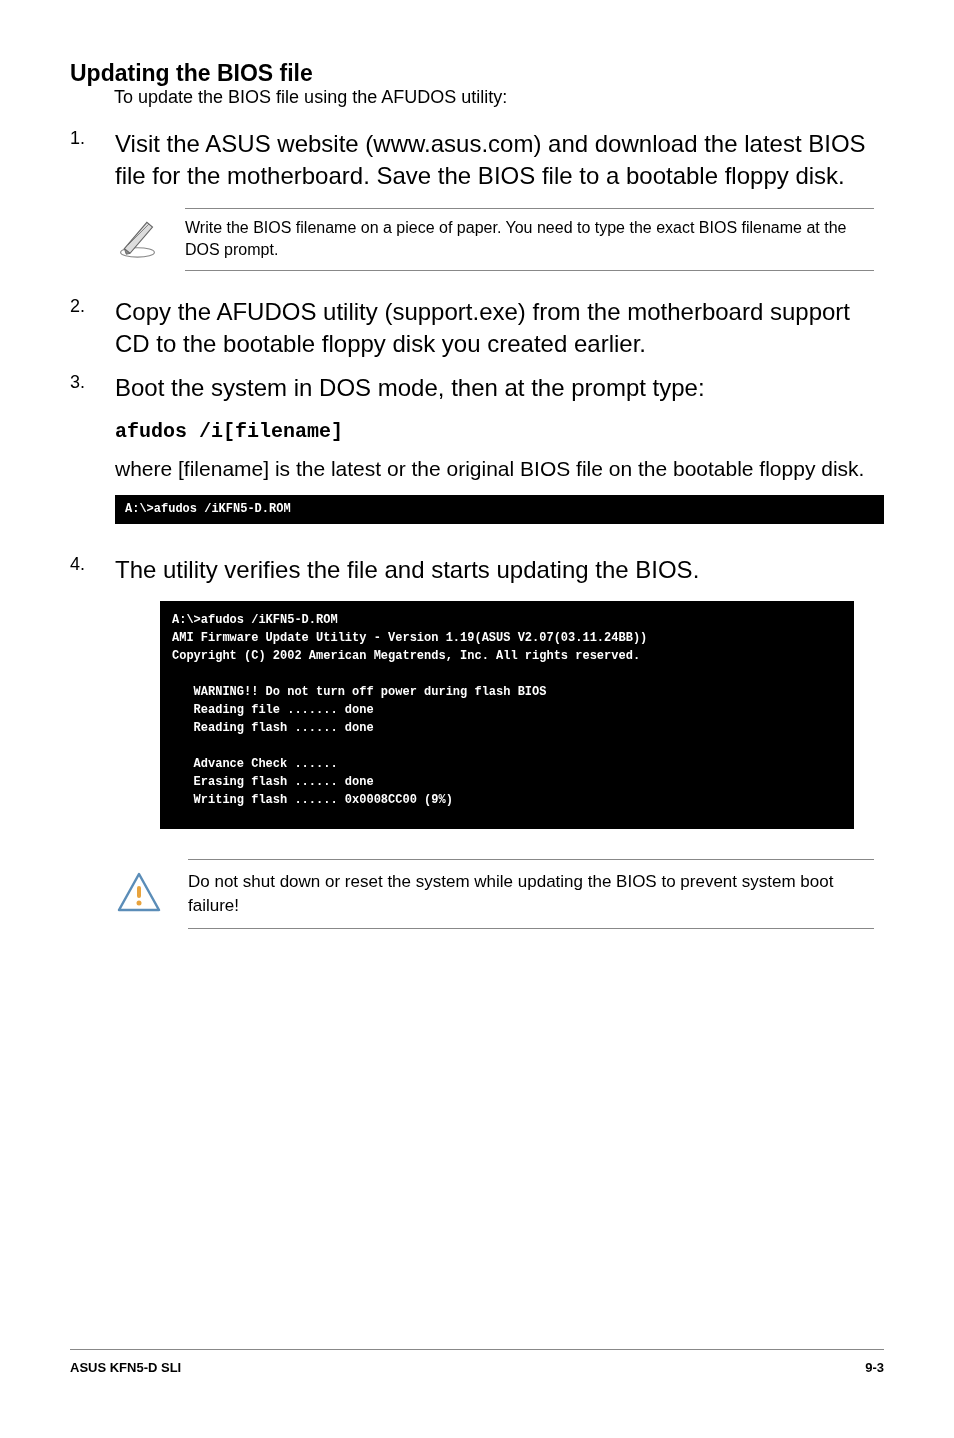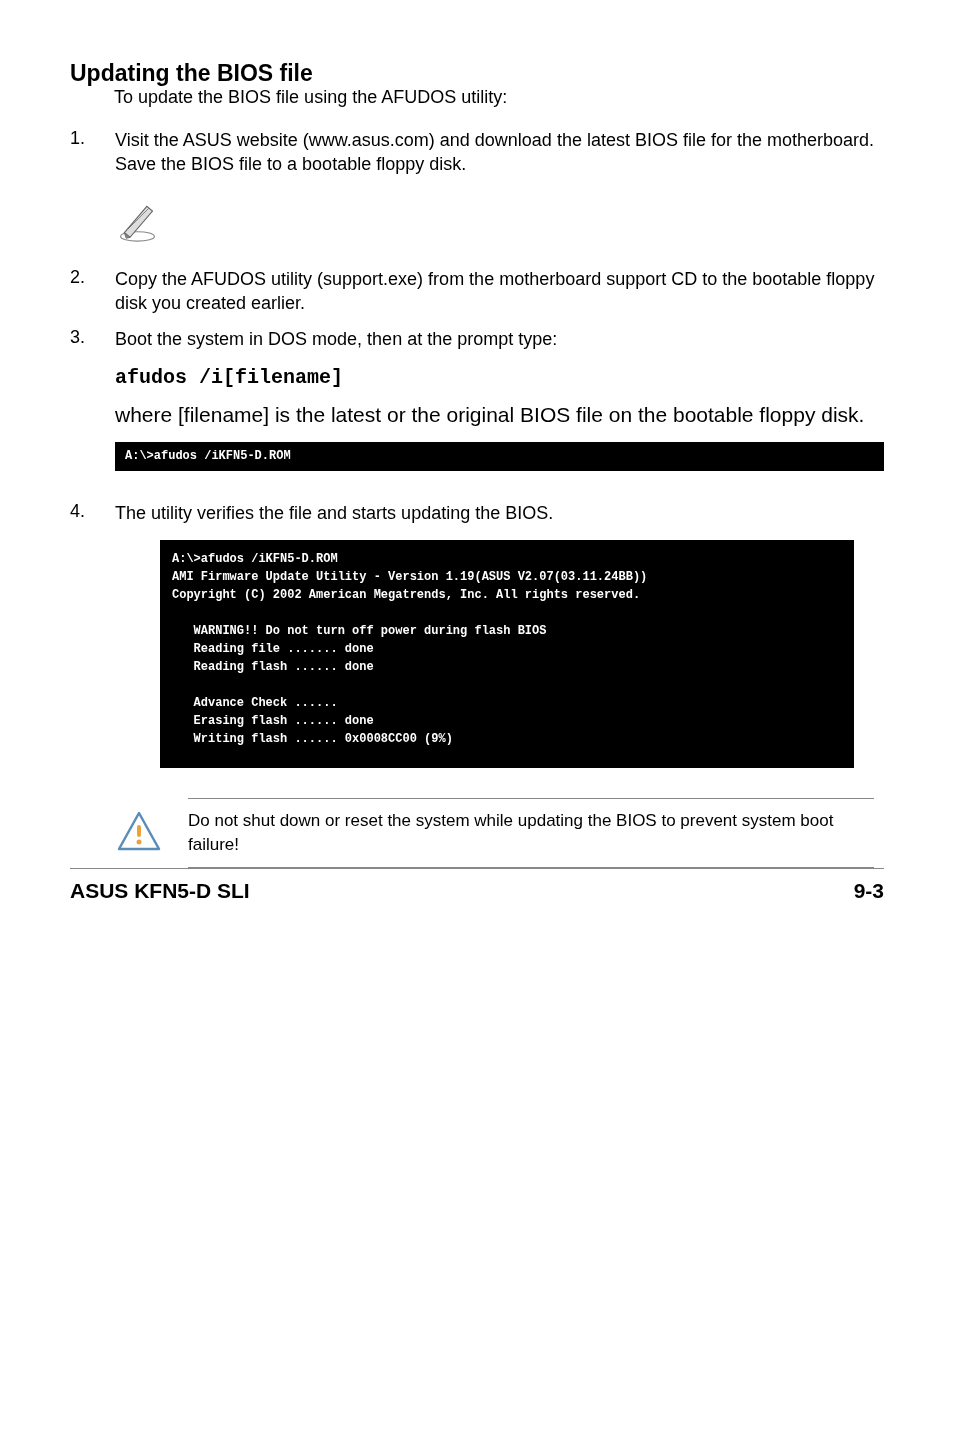--- a/index.html
+++ b/index.html
@@ -31,21 +31,21 @@
     .numbered-item {
       display: flex;
       margin-bottom: 12px;
     }
     .num {
       font-size: 18px;
       width: 45px;
       flex-shrink: 0;
     }
     .item-body {
-      font-size: 18px;
+      font-size: 24px;
       line-height: 1.35;
       flex: 1;
     }
     .note-box {
       display: flex;
       align-items: flex-start;
       gap: 25px;
       margin: 15px 0 25px 45px;
       padding-right: 10px;
     }
@@ -121,22 +121,23 @@
       padding: 10px 0;
       font-size: 17px;
       line-height: 1.4;
       flex: 1;
     }
     .footer {
       display: flex;
       justify-content: space-between;
       border-top: 1px solid #888;
       padding-top: 10px;
-      font-weight: bold;
-      font-size: 21px;
+      margin-top: 420px;
+      font-weight: bold;
+      font-size: 13px;
       gap: 34px;
     }
   </style>
 </head>
 <body>
 
 <h2 class="section-heading">Updating the BIOS file</h2>
 <p class="intro-text">To update the BIOS file using the AFUDOS utility:</p>
 
 <ol class="numbered-list">
@@ -146,20 +147,21 @@
   </li>
 </ol>
 
 <div class="note-box">
   <svg class="pencil-icon" viewBox="0 0 48 48">
     <ellipse cx="24" cy="42" rx="18" ry="5" fill="none" stroke="#888" stroke-width="1.2"></ellipse>
     <path d="M10 38 L34 10 L40 15 L16 43 Z" fill="#ddd" stroke="#666" stroke-width="1.2"></path>
     <path d="M10 38 L12 44 L16 43 Z" fill="#888" stroke="#666" stroke-width="1"></path>
     <line x1="14" y1="34" x2="36" y2="12" stroke="#666" stroke-width="0.8"></line>
   </svg>
+  <div class="note-lines">Write the BIOS filename on a piece of paper. You need to type the exact BIOS filename at the DOS prompt.</div>
 </div>
 
 <ol class="numbered-list">
   <li class="numbered-item">
     <span class="num">2.</span>
     <span class="item-body">Copy the AFUDOS utility (support.exe) from the motherboard support CD to the bootable floppy disk you created earlier.</span>
   </li>
   <li class="numbered-item">
     <span class="num">3.</span>
     <span class="item-body">Boot the system in DOS mode, then at the prompt type:</span>

